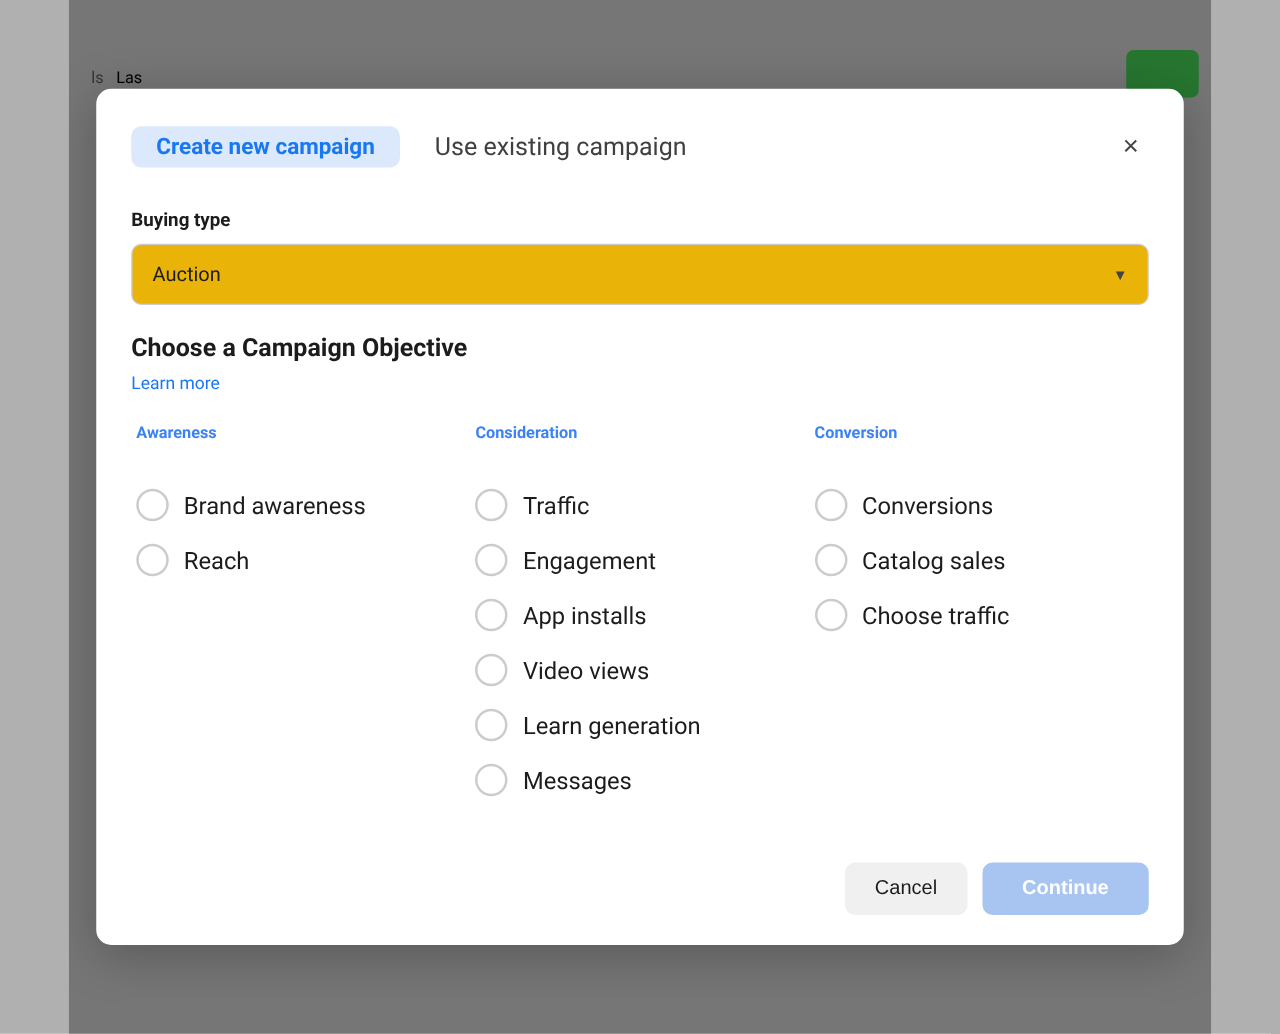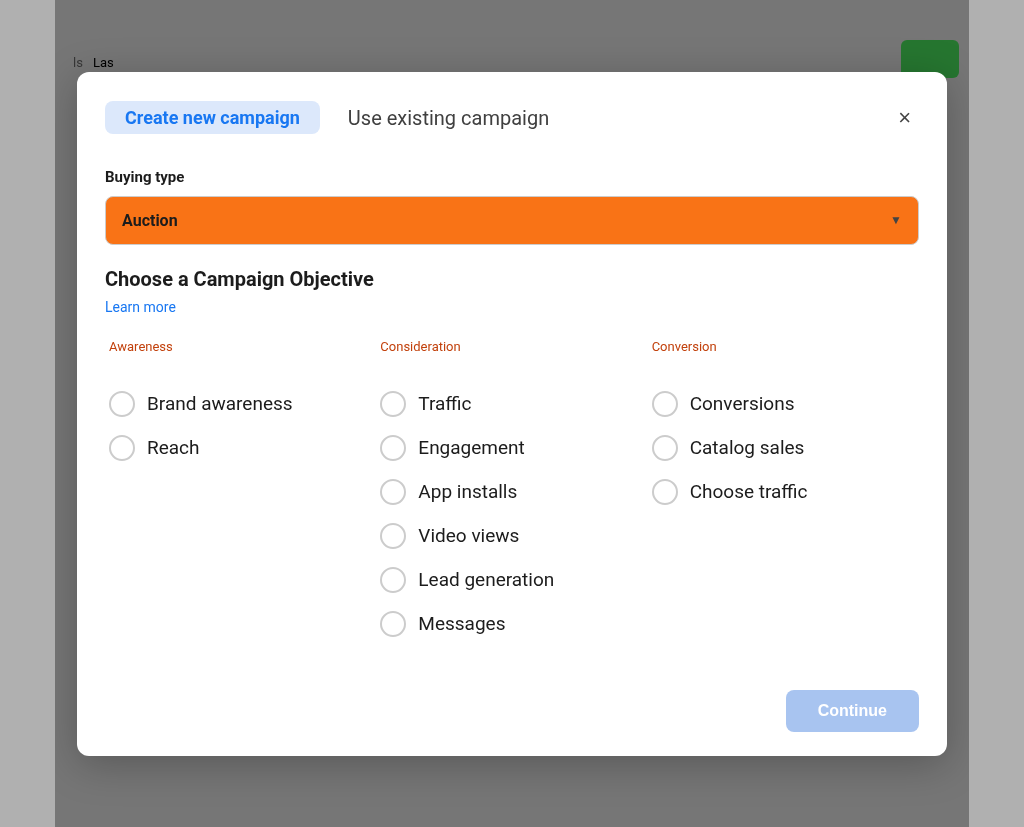--- a/index.html
+++ b/index.html
@@ -92,23 +92,22 @@
       width: 100%;
       border: 1.5px solid #ccc;
       border-radius: 8px;
       padding: 14px 16px;
       font-size: 16px;
       color: #1c1c1c;
       display: flex;
       align-items: center;
       justify-content: space-between;
       cursor: pointer;
-      background: #f97316;
+      background: #eab308;
       margin-bottom: 22px;
-      font-weight: bold;
     }
 
     .dropdown-arrow {
       font-size: 12px;
       color: #444;
     }
 
     .section-title {
       font-size: 20px;
       font-weight: 700;
@@ -132,22 +131,22 @@
     }
 
     .objective-column {
       display: flex;
       flex-direction: column;
       gap: 0;
     }
 
     .column-header {
       font-size: 13px;
-      color: #c2410c;
-      font-weight: 400;
+      color: #3b82f6;
+      font-weight: 700;
       margin-bottom: 28px;
       padding-left: 4px;
     }
 
     .radio-option {
       display: flex;
       align-items: center;
       gap: 12px;
       padding: 9px 4px;
       cursor: pointer;
@@ -260,21 +259,21 @@
             <div class="radio-option">
               <div class="radio-circle"></div>
               <span class="radio-label">App installs</span>
             </div>
             <div class="radio-option">
               <div class="radio-circle"></div>
               <span class="radio-label">Video views</span>
             </div>
             <div class="radio-option">
               <div class="radio-circle"></div>
-              <span class="radio-label">Lead generation</span>
+              <span class="radio-label">Learn generation</span>
             </div>
             <div class="radio-option">
               <div class="radio-circle"></div>
               <span class="radio-label">Messages</span>
             </div>
           </div>
 
           <div class="objective-column">
             <div class="column-header">Conversion</div>
             <div class="radio-option">
@@ -288,18 +287,19 @@
             <div class="radio-option">
               <div class="radio-circle"></div>
               <span class="radio-label">Choose traffic</span>
             </div>
           </div>
 
         </div>
       </div>
 
       <div class="modal-footer">
+        <button class="btn-cancel">Cancel</button>
         <button class="btn-continue">Continue</button>
       </div>
 
     </div>
   </div>
 </div>
 
 </body></html>

